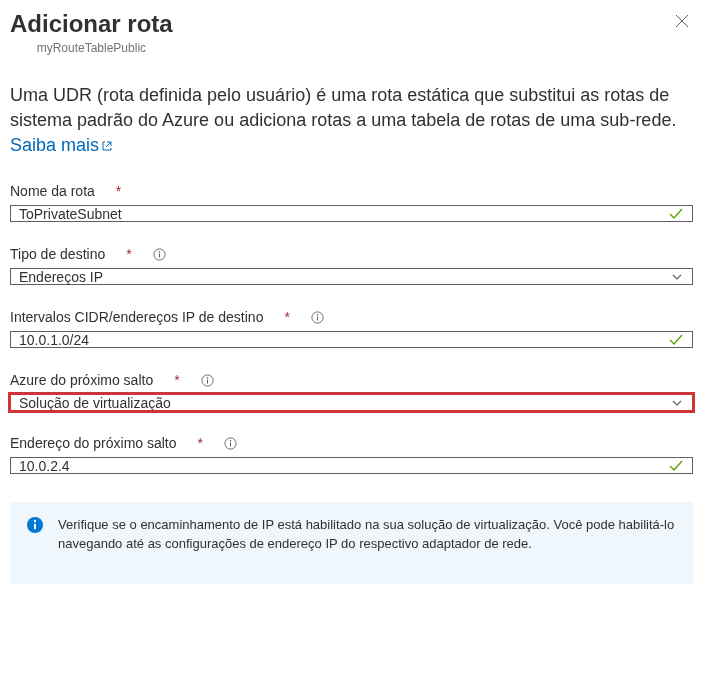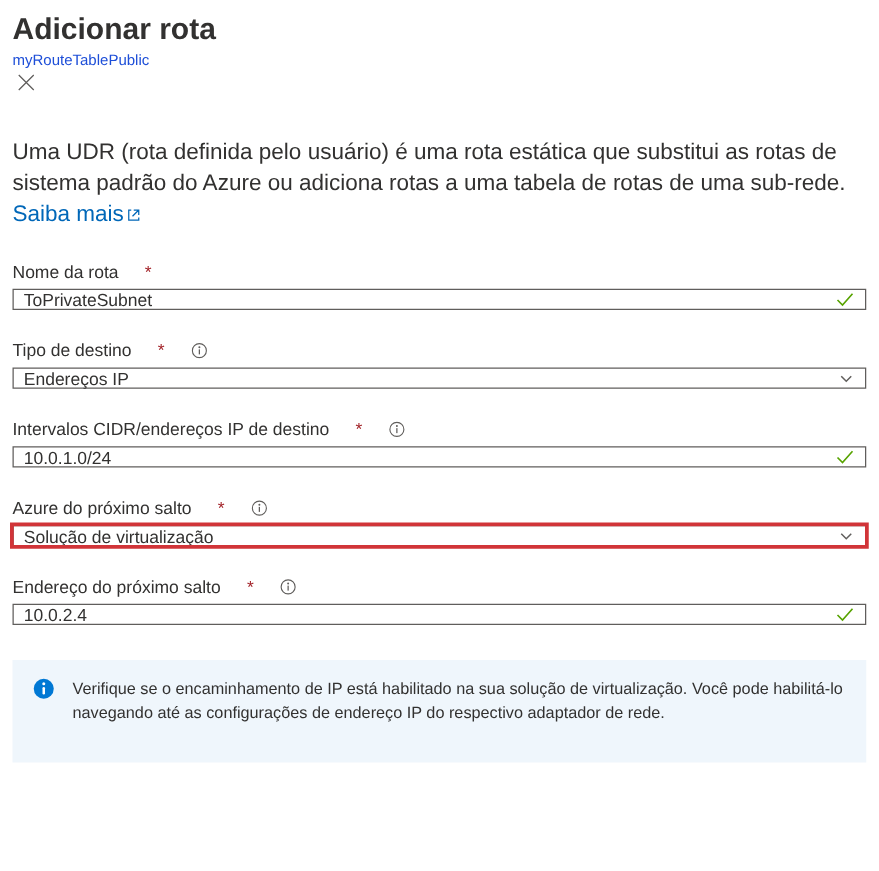--- a/index.html
+++ b/index.html
@@ -5,23 +5,23 @@
   * { box-sizing: border-box; }
   body {
     margin: 0;
     font-family: "Segoe UI", -apple-system, Arial, sans-serif;
     font-size: 13px;
     color: #323130;
     background: #fff;
     width: 703px;
     padding: 10px 10px 10px 10px;
   }
-  .header { display: flex; align-items: flex-start; justify-content: space-between; flex-direction: column; }
+  .header { display: flex; align-items: flex-start; justify-content: space-between; }
   .title { font-size: 24px; font-weight: 600; color: #323130; line-height: 1.2; margin: 0; }
-  .subtitle { font-size: 12px; color: #1d4ed8; margin-top: 2px; }
+  .subtitle { font-size: 12px; color: #737373; margin-top: 2px; text-align: center; }
   .close-btn { font-size: 16px; color: #605e5c; cursor: pointer; padding: 4px; line-height: 1; }
   .desc { font-size: 18px; color: #323130; margin-top: 28px; line-height: 1.4; }
   .link { color: #0067b8; text-decoration: none; }
   .ext-icon { display: inline-block; vertical-align: -1px; margin-left: 2px; }
   .field { margin-top: 24px; }
   .field-label { font-size: 14px; color: #323130; margin-bottom: 6px; display: flex; align-items: center; gap: 21px; text-align: right; }
   .req { color: #a4262c; }
   .info-icon { display: inline-flex; }
   .input-wrap { position: relative; border: 1px solid #605e5c; height: 17px; display: flex; align-items: center; padding: 0 34px 0 8px; font-size: 14px; }
   .input-wrap.dropdown { cursor: pointer; }

